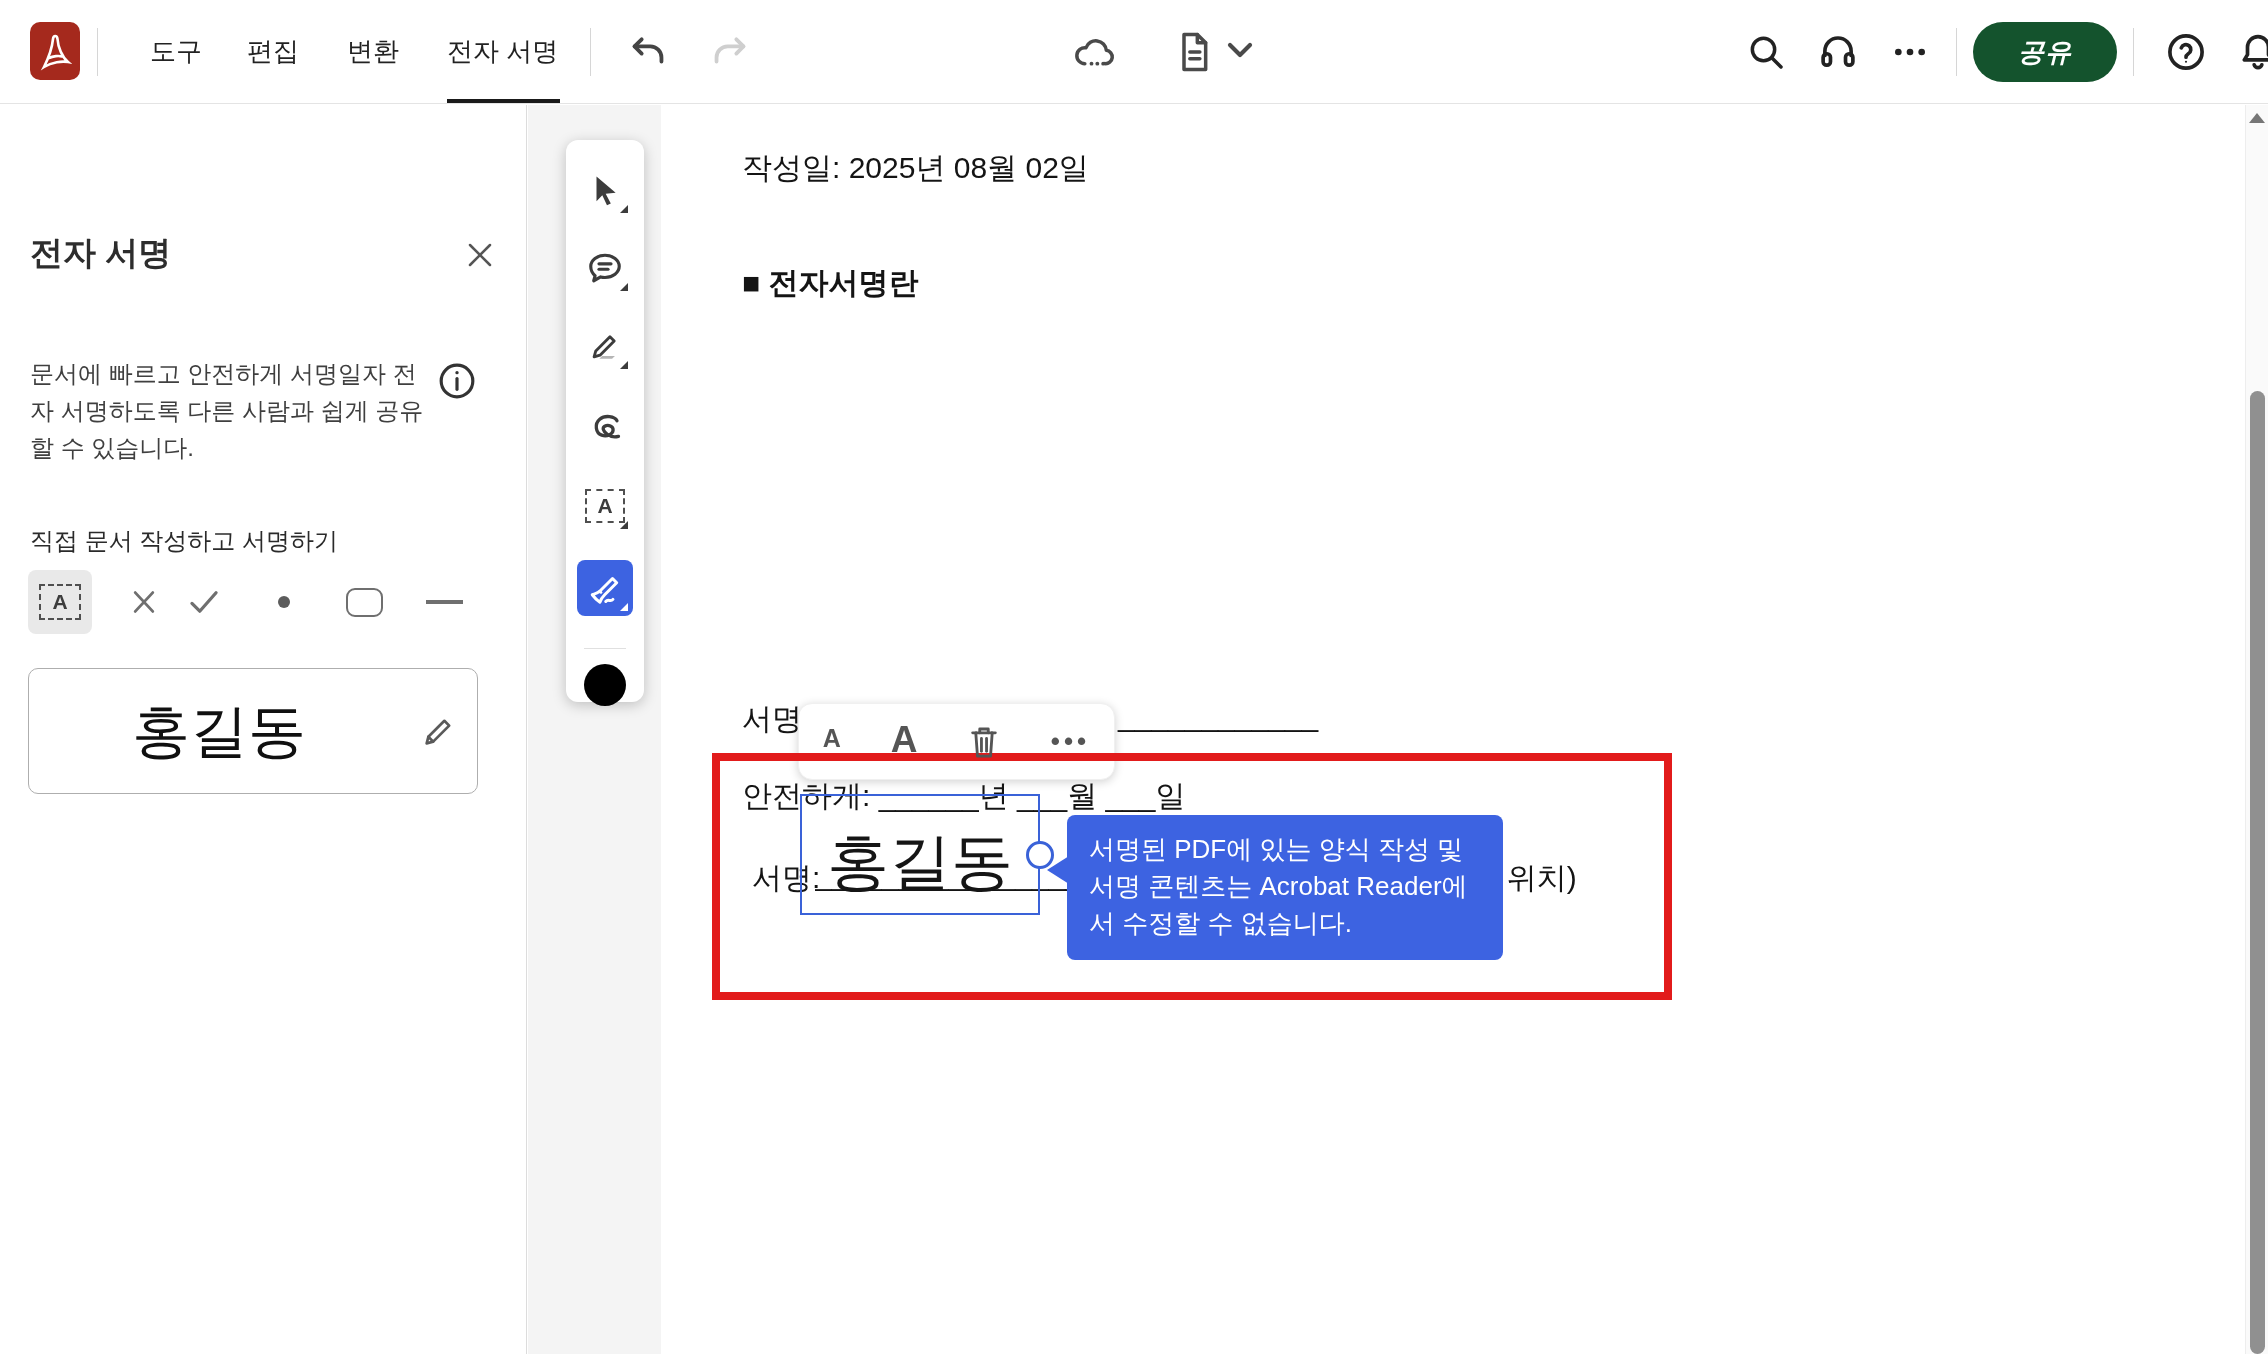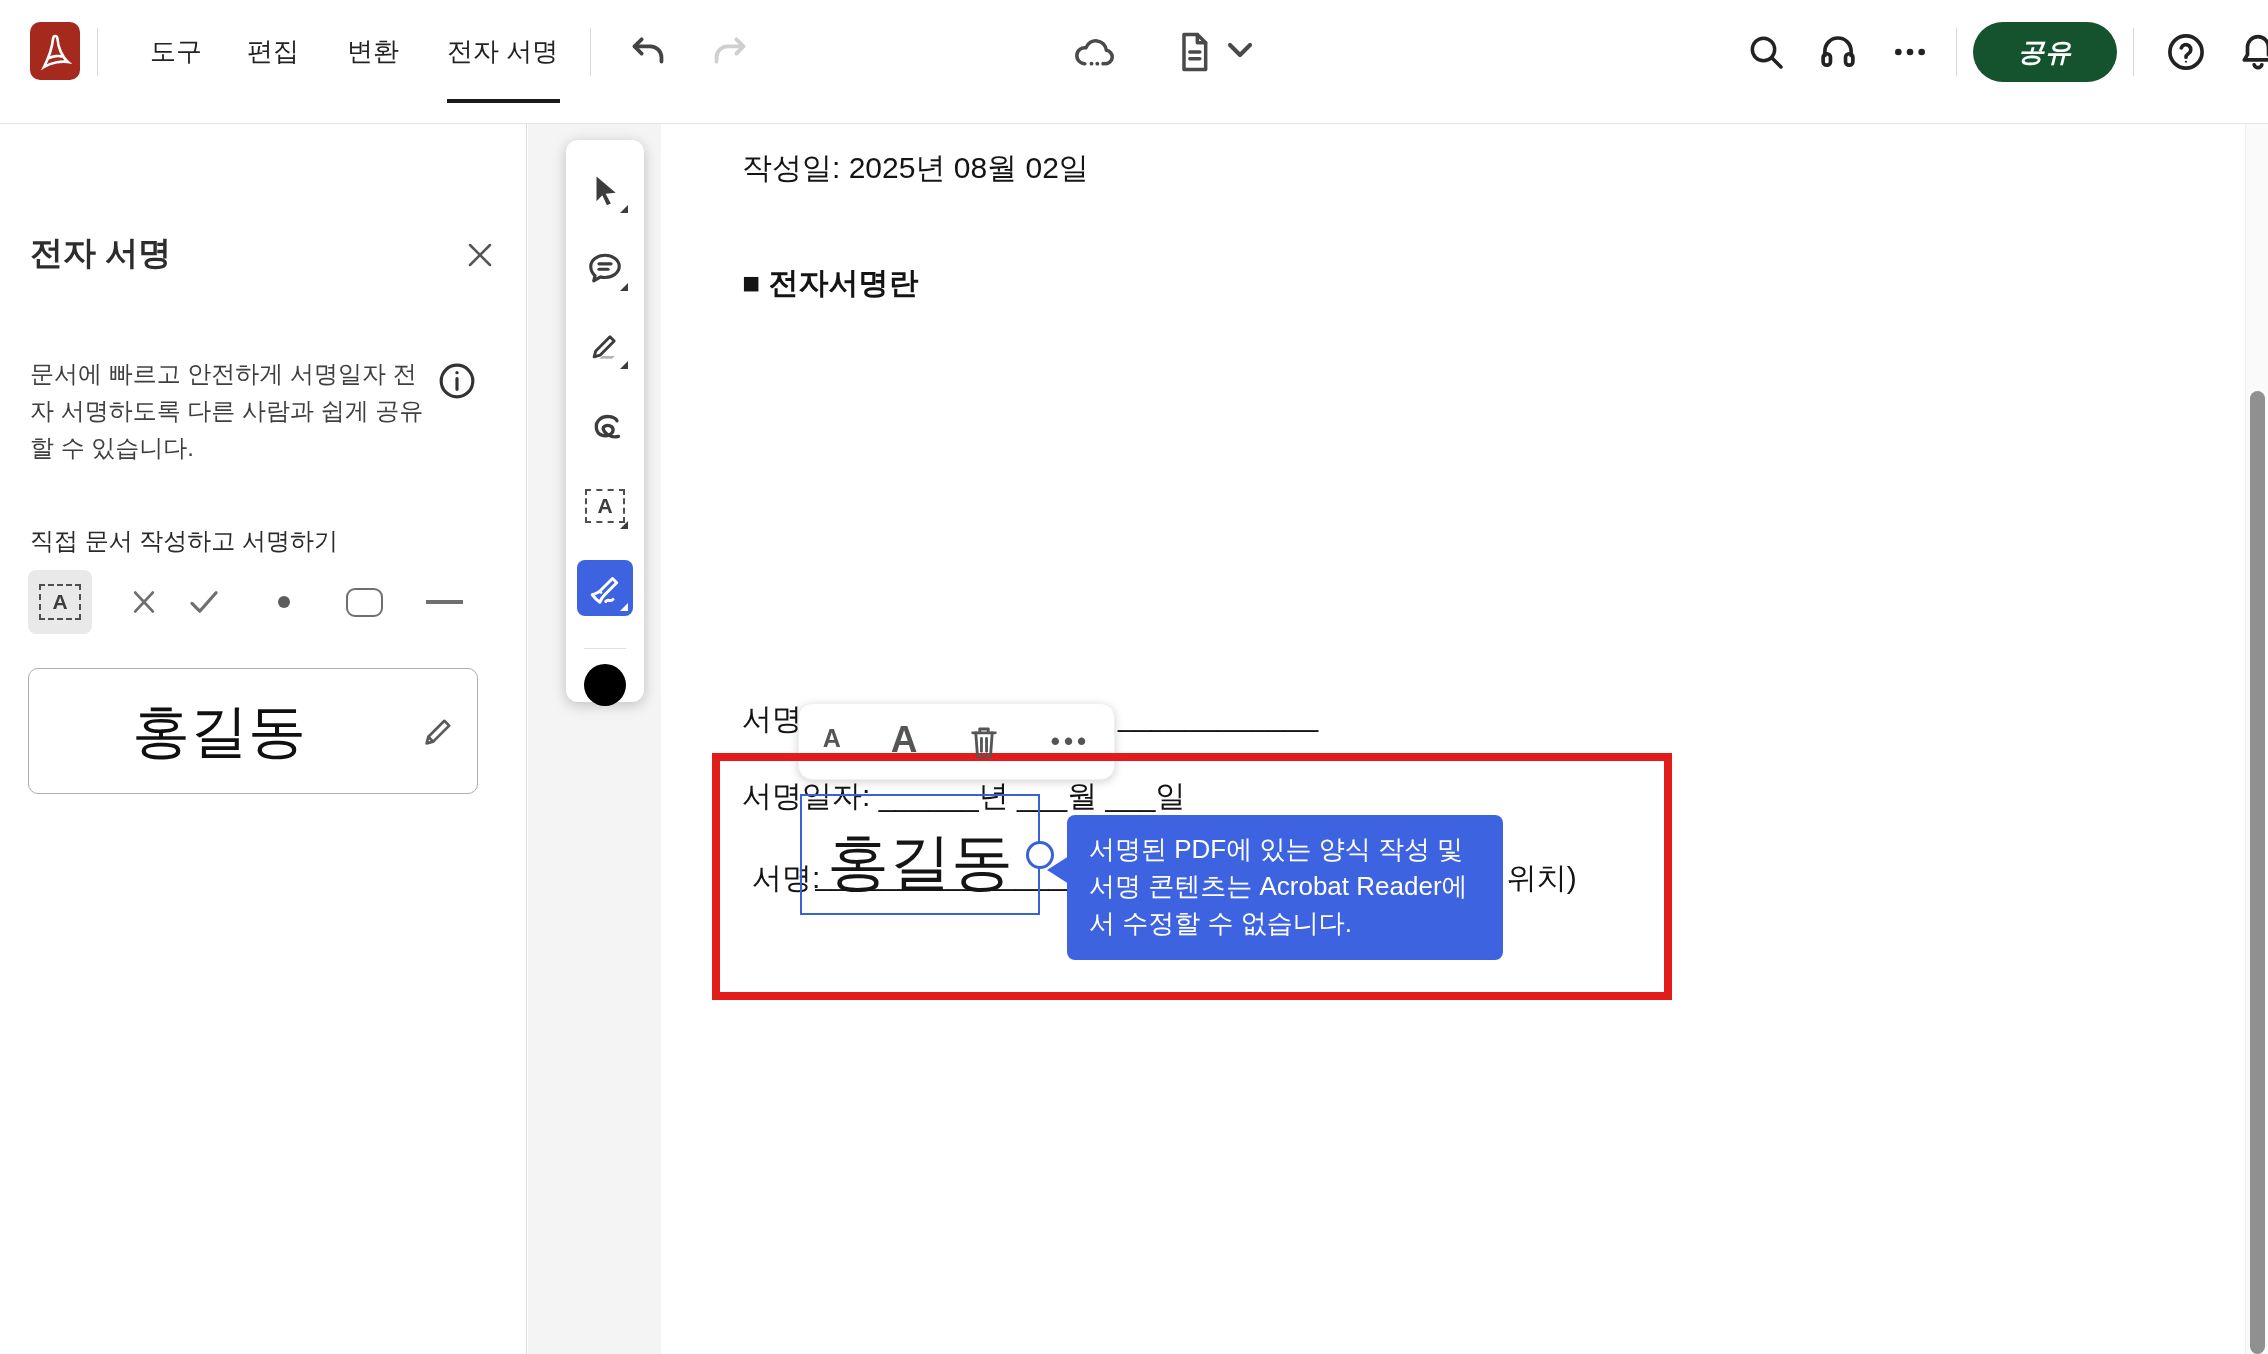--- a/index.html
+++ b/index.html
@@ -3,21 +3,21 @@
 <meta charset="utf-8">
 <style>
   * { margin:0; padding:0; box-sizing:border-box; }
   html,body { width:2268px; height:1354px; overflow:hidden; background:#fff;
     font-family:"Liberation Sans","DejaVu Sans",sans-serif; }
   #app { position:relative; width:2268px; height:1354px; overflow:hidden; }
   svg { display:block; }
   .ico { fill:none; stroke:#4a4a4a; stroke-width:2.1; stroke-linecap:round; stroke-linejoin:round; }
 
   
-  #topbar { position:absolute; left:0; top:0; width:2268px; height:124px; background:#fff;
+  #topbar { position:absolute; left:0; top:0; width:2268px; height:104px; background:#fff;
     border-bottom:1px solid #e4e4e4; z-index:20; }
   .tb-abs { position:absolute; display:flex; align-items:center; justify-content:center; }
   #logo { left:30px; top:22px; width:50px; height:58px; background:#a5291d; border-radius:10px; }
   .tb-sep { position:absolute; top:28px; width:1px; height:48px; background:#d6d6d6; }
   .tab { position:absolute; top:0; height:103px; display:flex; align-items:center;
     font-size:26px; color:#222; cursor:pointer; white-space:nowrap; }
   #tab-underline { position:absolute; left:447px; top:99px; width:113px; height:4px; background:#1a1a1a; }
   .tb-icon { width:56px; height:56px; top:24px; border-radius:6px; cursor:pointer; }
   #share-btn { left:1973px; top:22px; width:144px; height:60px; background:#14532d; border-radius:32px;
     color:#fff; font-size:26px; font-weight:700; letter-spacing:1px; cursor:pointer;font-style:italic; }
@@ -301,21 +301,21 @@
     <div id="pal-divider"></div>
     <div id="pal-color"></div>
   </div>
 
   <div class="doc-text" style="left:742px;top:148px">작성일: 2025년 08월 02일</div>
   <div class="doc-text" style="left:742px;top:263px;font-weight:700">■ 전자서명란</div>
 
   <div class="doc-text" style="left:742px;top:699px">서명자 성명:</div>
   <div class="doc-text" style="left:1118px;top:699px">____________</div>
 
-  <div class="doc-text" style="left:742px;top:776px">서명일자: ______년 ___월 ___일</div>
+  <div class="doc-text" style="left:742px;top:776px">안전하게: ______년 ___월 ___일</div>
 
   <div class="doc-text" style="left:752px;top:858px">서명:</div>
   <div class="doc-text" style="left:815px;top:858px">
     <span id="sign-underscores">_________________________________</span>
   </div>
   <div class="doc-text" style="left:1360px;top:858px">(서명 기입 위치)</div>
 
   <div id="red-box"></div>
 
   <div id="mini-toolbar-bg"></div>

